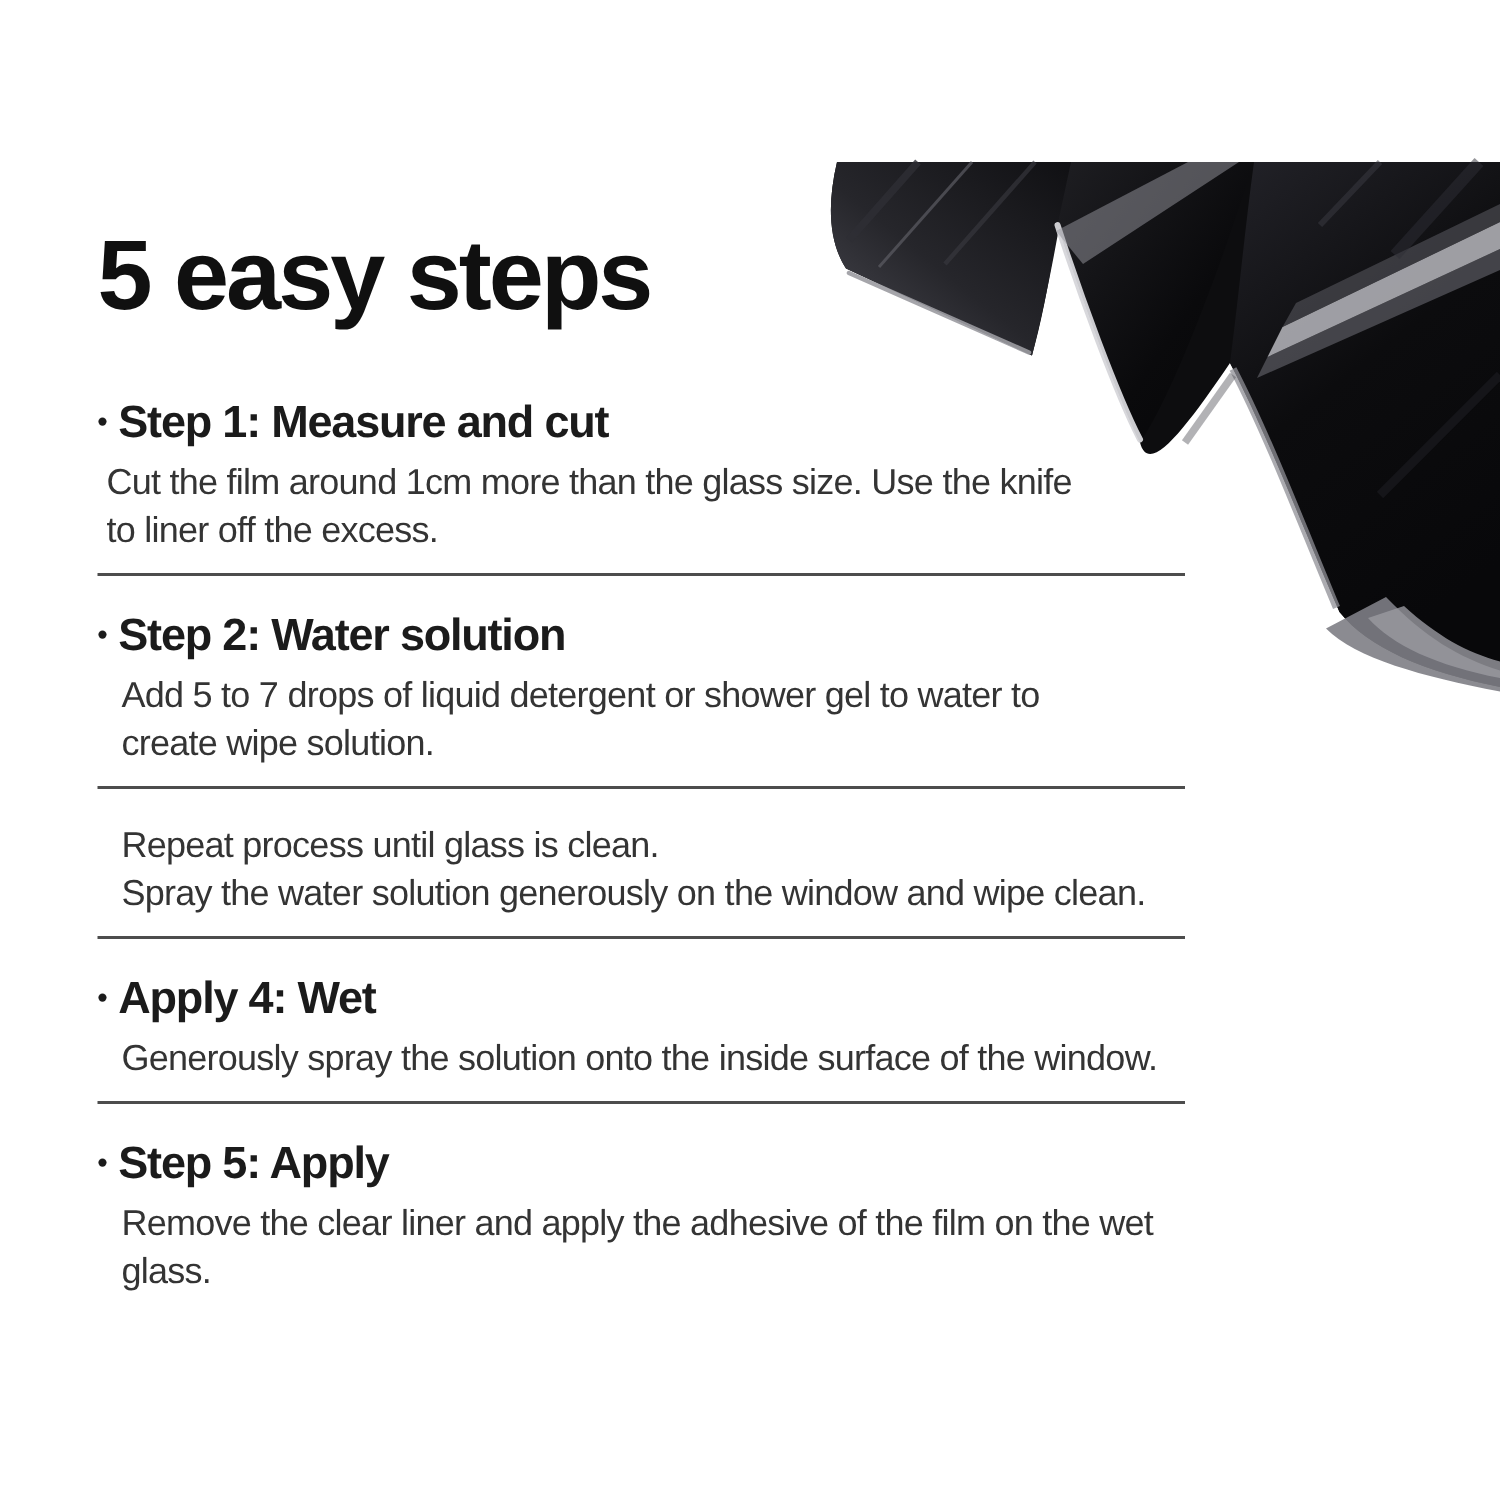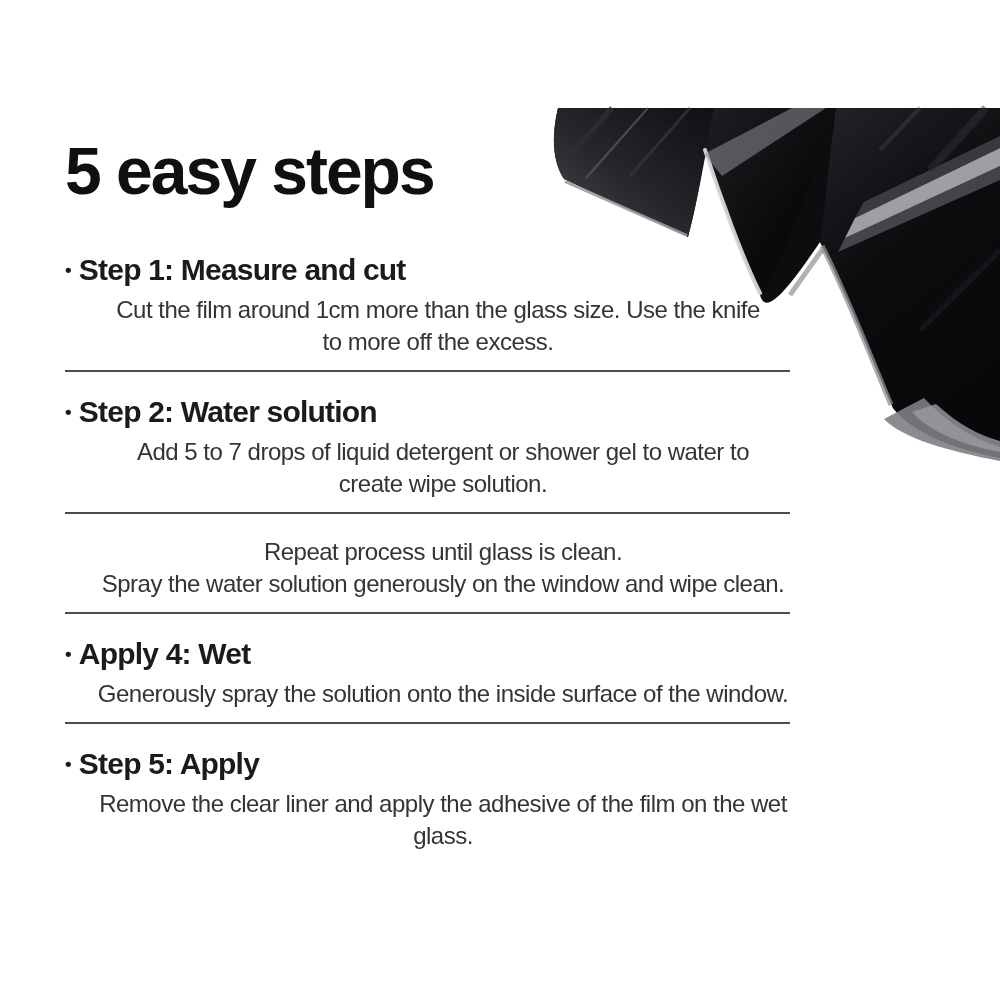--- a/index.html
+++ b/index.html
@@ -5,41 +5,41 @@
   html,body{margin:0;padding:0;}
   body{
     width:1000px;height:1000px;position:relative;overflow:hidden;
     background:#ffffff;
     font-family:"Liberation Sans", sans-serif;
   }
   .page{position:absolute;inset:0;}
 
   
   .content{
-    position:absolute;left:65px;top:138px;width:740px;
+    position:absolute;left:65px;top:150px;width:740px;
   }
   .title{
     margin:0 0 48px 0;
     font-size:66px;line-height:66px;font-weight:bold;
     letter-spacing:-2px;color:#101010;
   }
   .step{margin:0;}
   .step-heading{
     margin:12px 0 2px 0;
     font-size:30px;line-height:36px;font-weight:bold;
     letter-spacing:-0.8px;color:#1b1b1b;
     white-space:nowrap;
   }
   .bullet{
     display:inline-block;font-size:19px;
     transform:translateY(-4px);margin-right:8px;color:#1b1b1b;
   }
   .step-body{
     padding-left:16px;color:#343434;
-    font-size:24px;line-height:32px;letter-spacing:-0.5px;text-align:center;
+    font-size:24px;line-height:32px;letter-spacing:-0.5px;
   }
   .step:first-of-type .step-body{padding-left:6px;}
   .body-line{white-space:nowrap;}
   .divider{
     width:725px;height:2px;background:#4d4d4d;border:none;
     margin:12px 0 22px 0;
   }
 
   
   .film-photo{
@@ -116,21 +116,21 @@
     <path d="M 936 404 C 958 424 978 435 1000 441 L 1000 452 C 958 444 928 430 912 412 Z" fill="#9a9aa0" opacity="0.8"></path>
   </svg>
 
   <div class="content">
     <h1 class="title">5 easy steps</h1>
     <div id="steps-list">
         <section class="step">
           <h2 class="step-heading"><span class="bullet">•</span><span>Step 1: Measure and cut</span></h2>
           <div class="step-body">
             <div class="body-line">Cut the film around 1cm more than the glass size. Use the knife</div>
-            <div class="body-line">to more off the excess.</div>
+            <div class="body-line">to liner off the excess.</div>
           </div>
         </section>
         <div class="divider"></div>
         <section class="step">
           <h2 class="step-heading"><span class="bullet">•</span><span>Step 2: Water solution</span></h2>
           <div class="step-body">
             <div class="body-line">Add 5 to 7 drops of liquid detergent or shower gel to water to</div>
             <div class="body-line">create wipe solution.</div>
           </div>
         </section>

